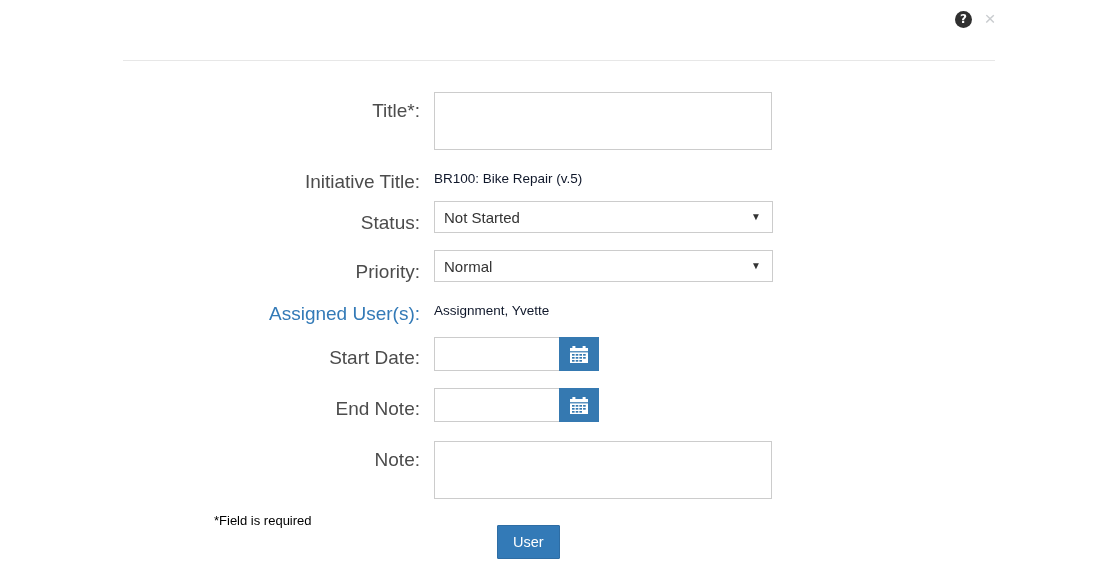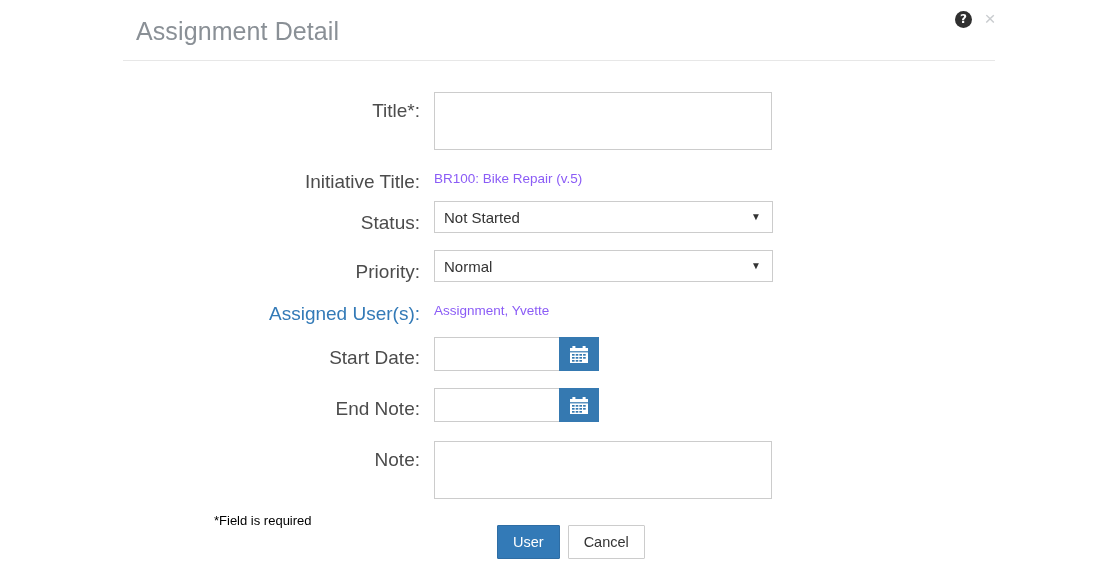--- a/index.html
+++ b/index.html
@@ -109,21 +109,21 @@
     outline: none;
     resize: none;
     font-family: "Liberation Sans", sans-serif;
     font-size: 13.5px;
     color: #333333;
     padding: 4px 6px;
   }
 
   .static-value {
     font-size: 13.5px;
-    color: #8b5cf6;
+    color: #0f172a;
     white-space: nowrap;
     line-height: 16px;
   }
 
   .select-box {
     width: 339px;
     height: 32px;
     border: 1px solid #cccccc;
     background: #ffffff;
     box-sizing: border-box;
@@ -211,21 +211,20 @@
   .btn-default {
     background: #ffffff;
     border: 1px solid #cccccc;
     color: #333333;
   }
 </style>
 </head>
 <body>
 
 <div class="modal-header">
-  <div class="modal-title">Assignment Detail</div>
 
   <div class="header-icons">
     <div class="help-icon">?</div>
     <div class="close-icon">×</div>
   </div>
 
   <div class="header-divider"></div>
 </div>
 
 <div class="form-body">
@@ -317,16 +316,15 @@
 
   <div class="form-label" style="top:388px;">Note:</div>
   <div class="form-control-area" style="top:380px;">
     <textarea class="txt-area" style=""></textarea>
   </div>
 
   <div class="required-note" style="top:452px;">*Field is required</div>
 
   <div class="btn-bar" style="top:464px;">
     <div class="btn btn-primary">User</div>
-    <div class="btn btn-default">Cancel</div>
   </div>
 
 </div>
 
 </body></html>

